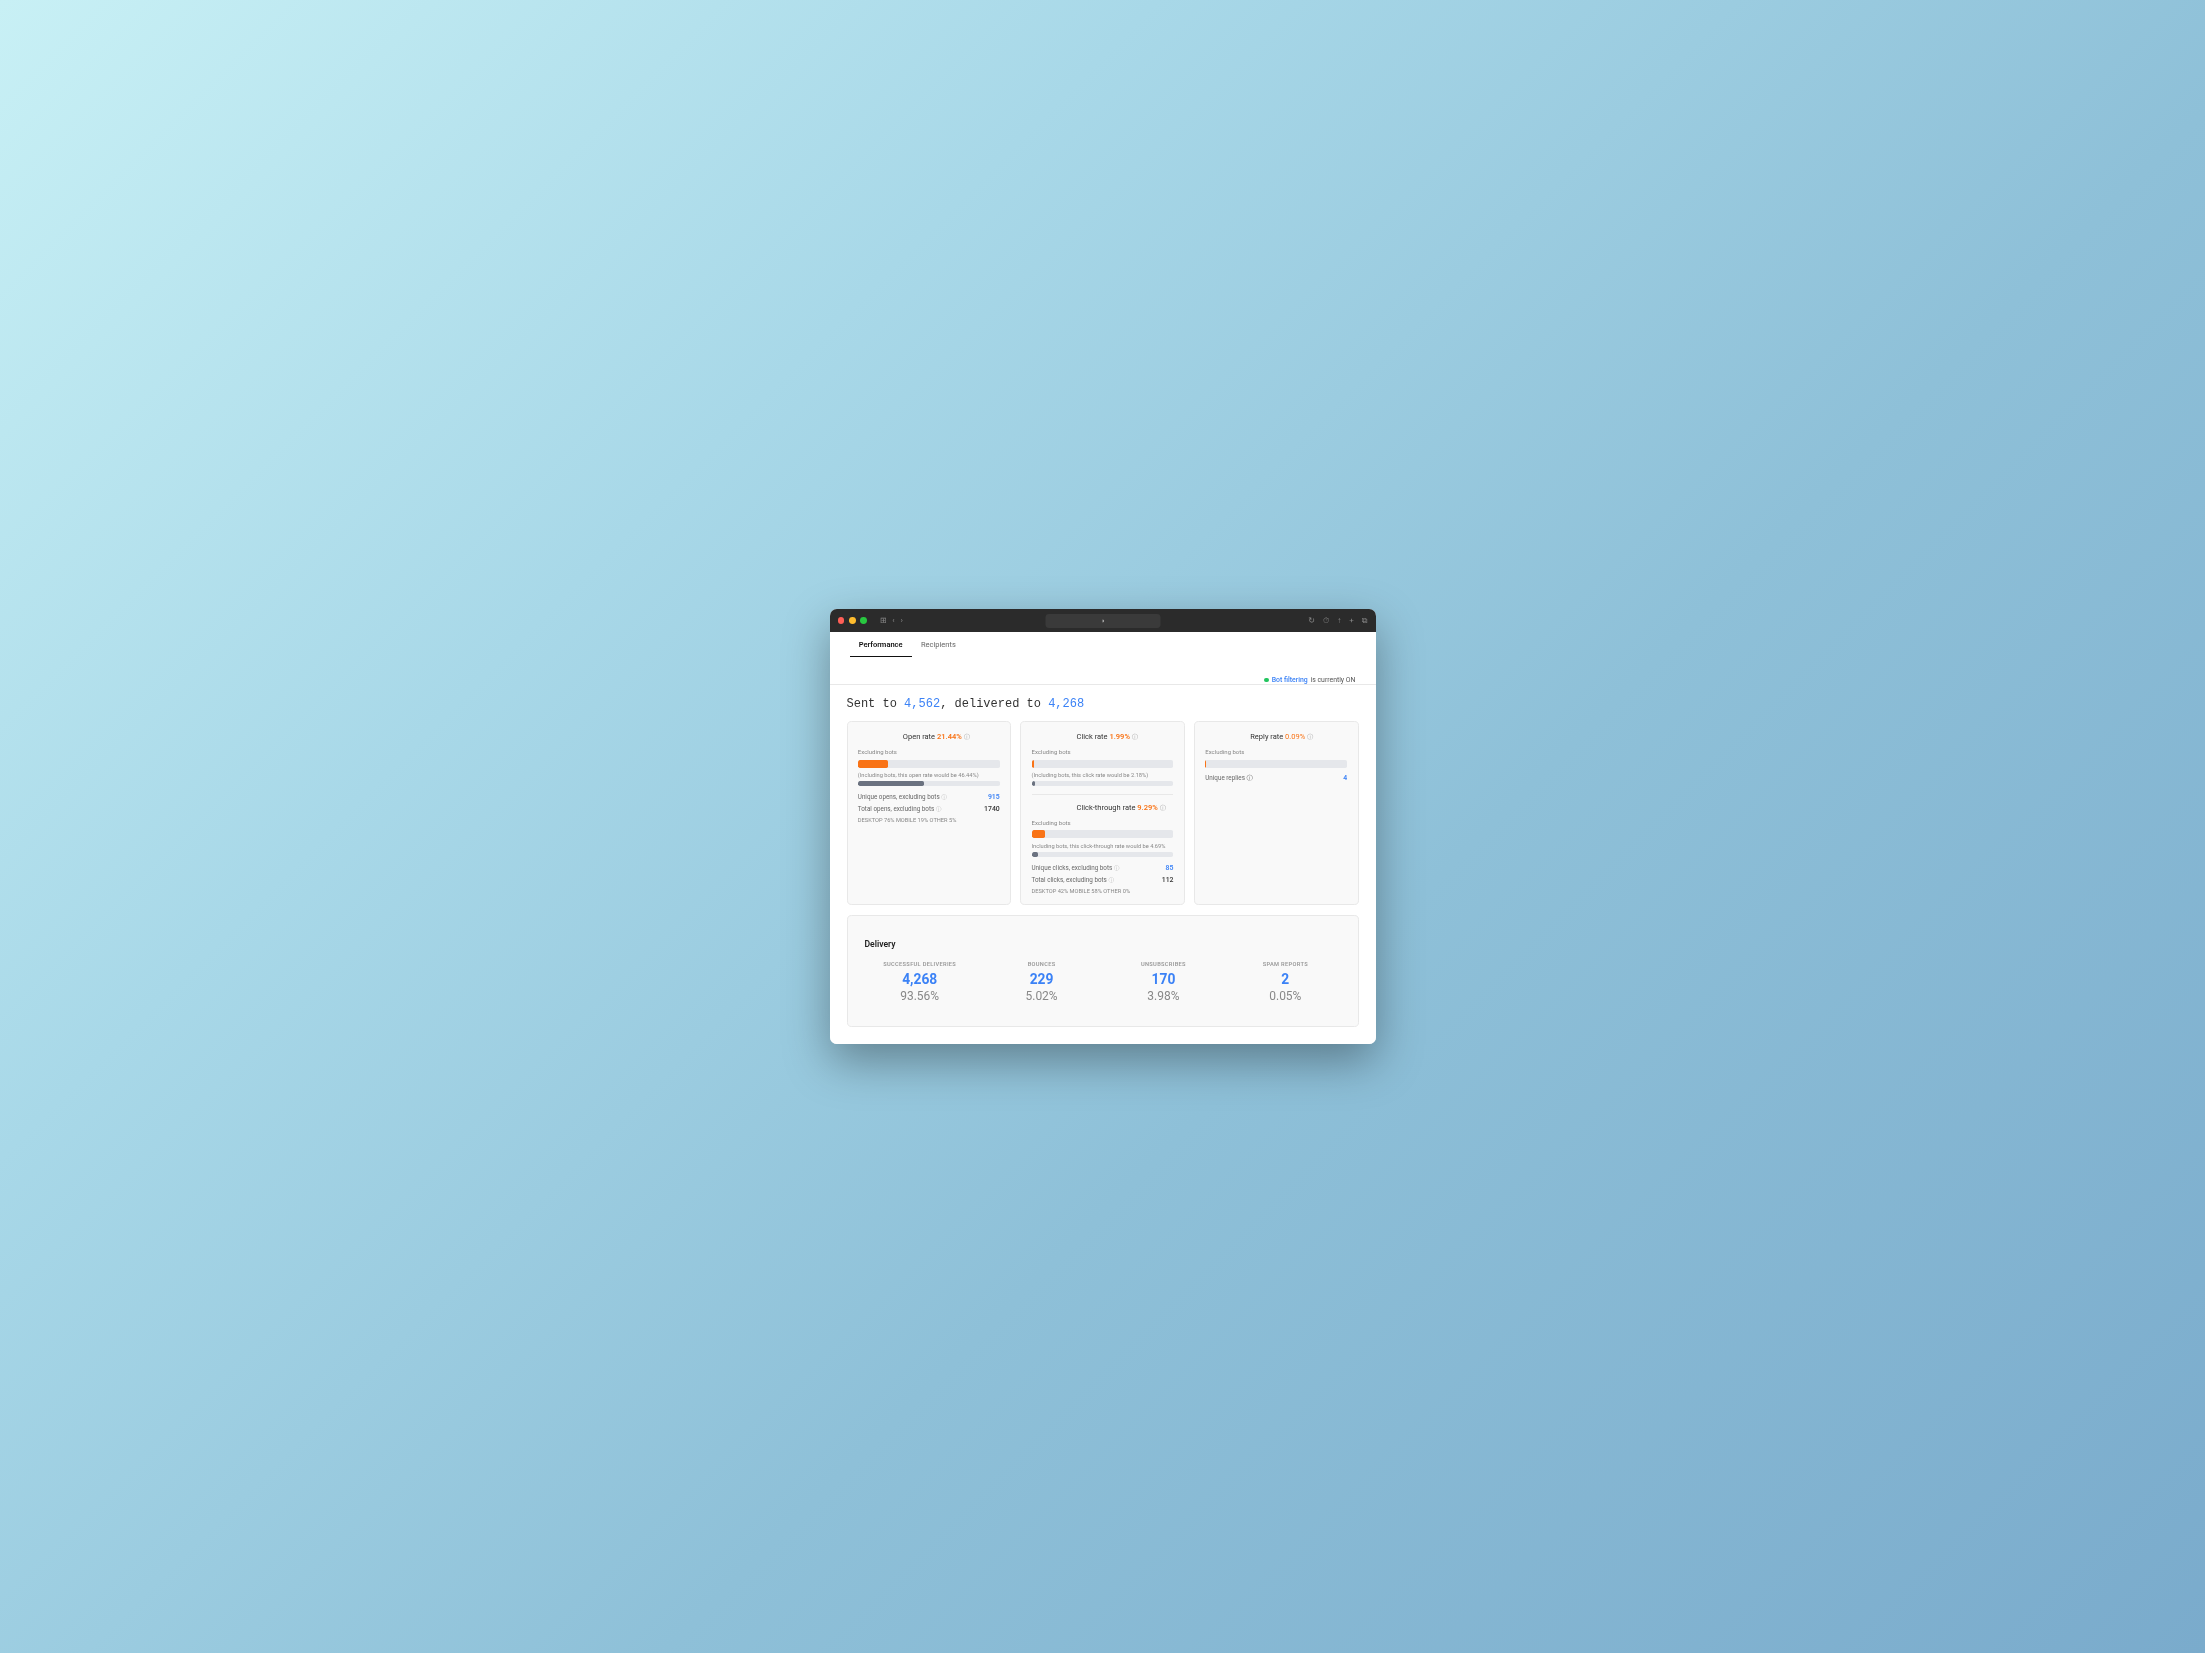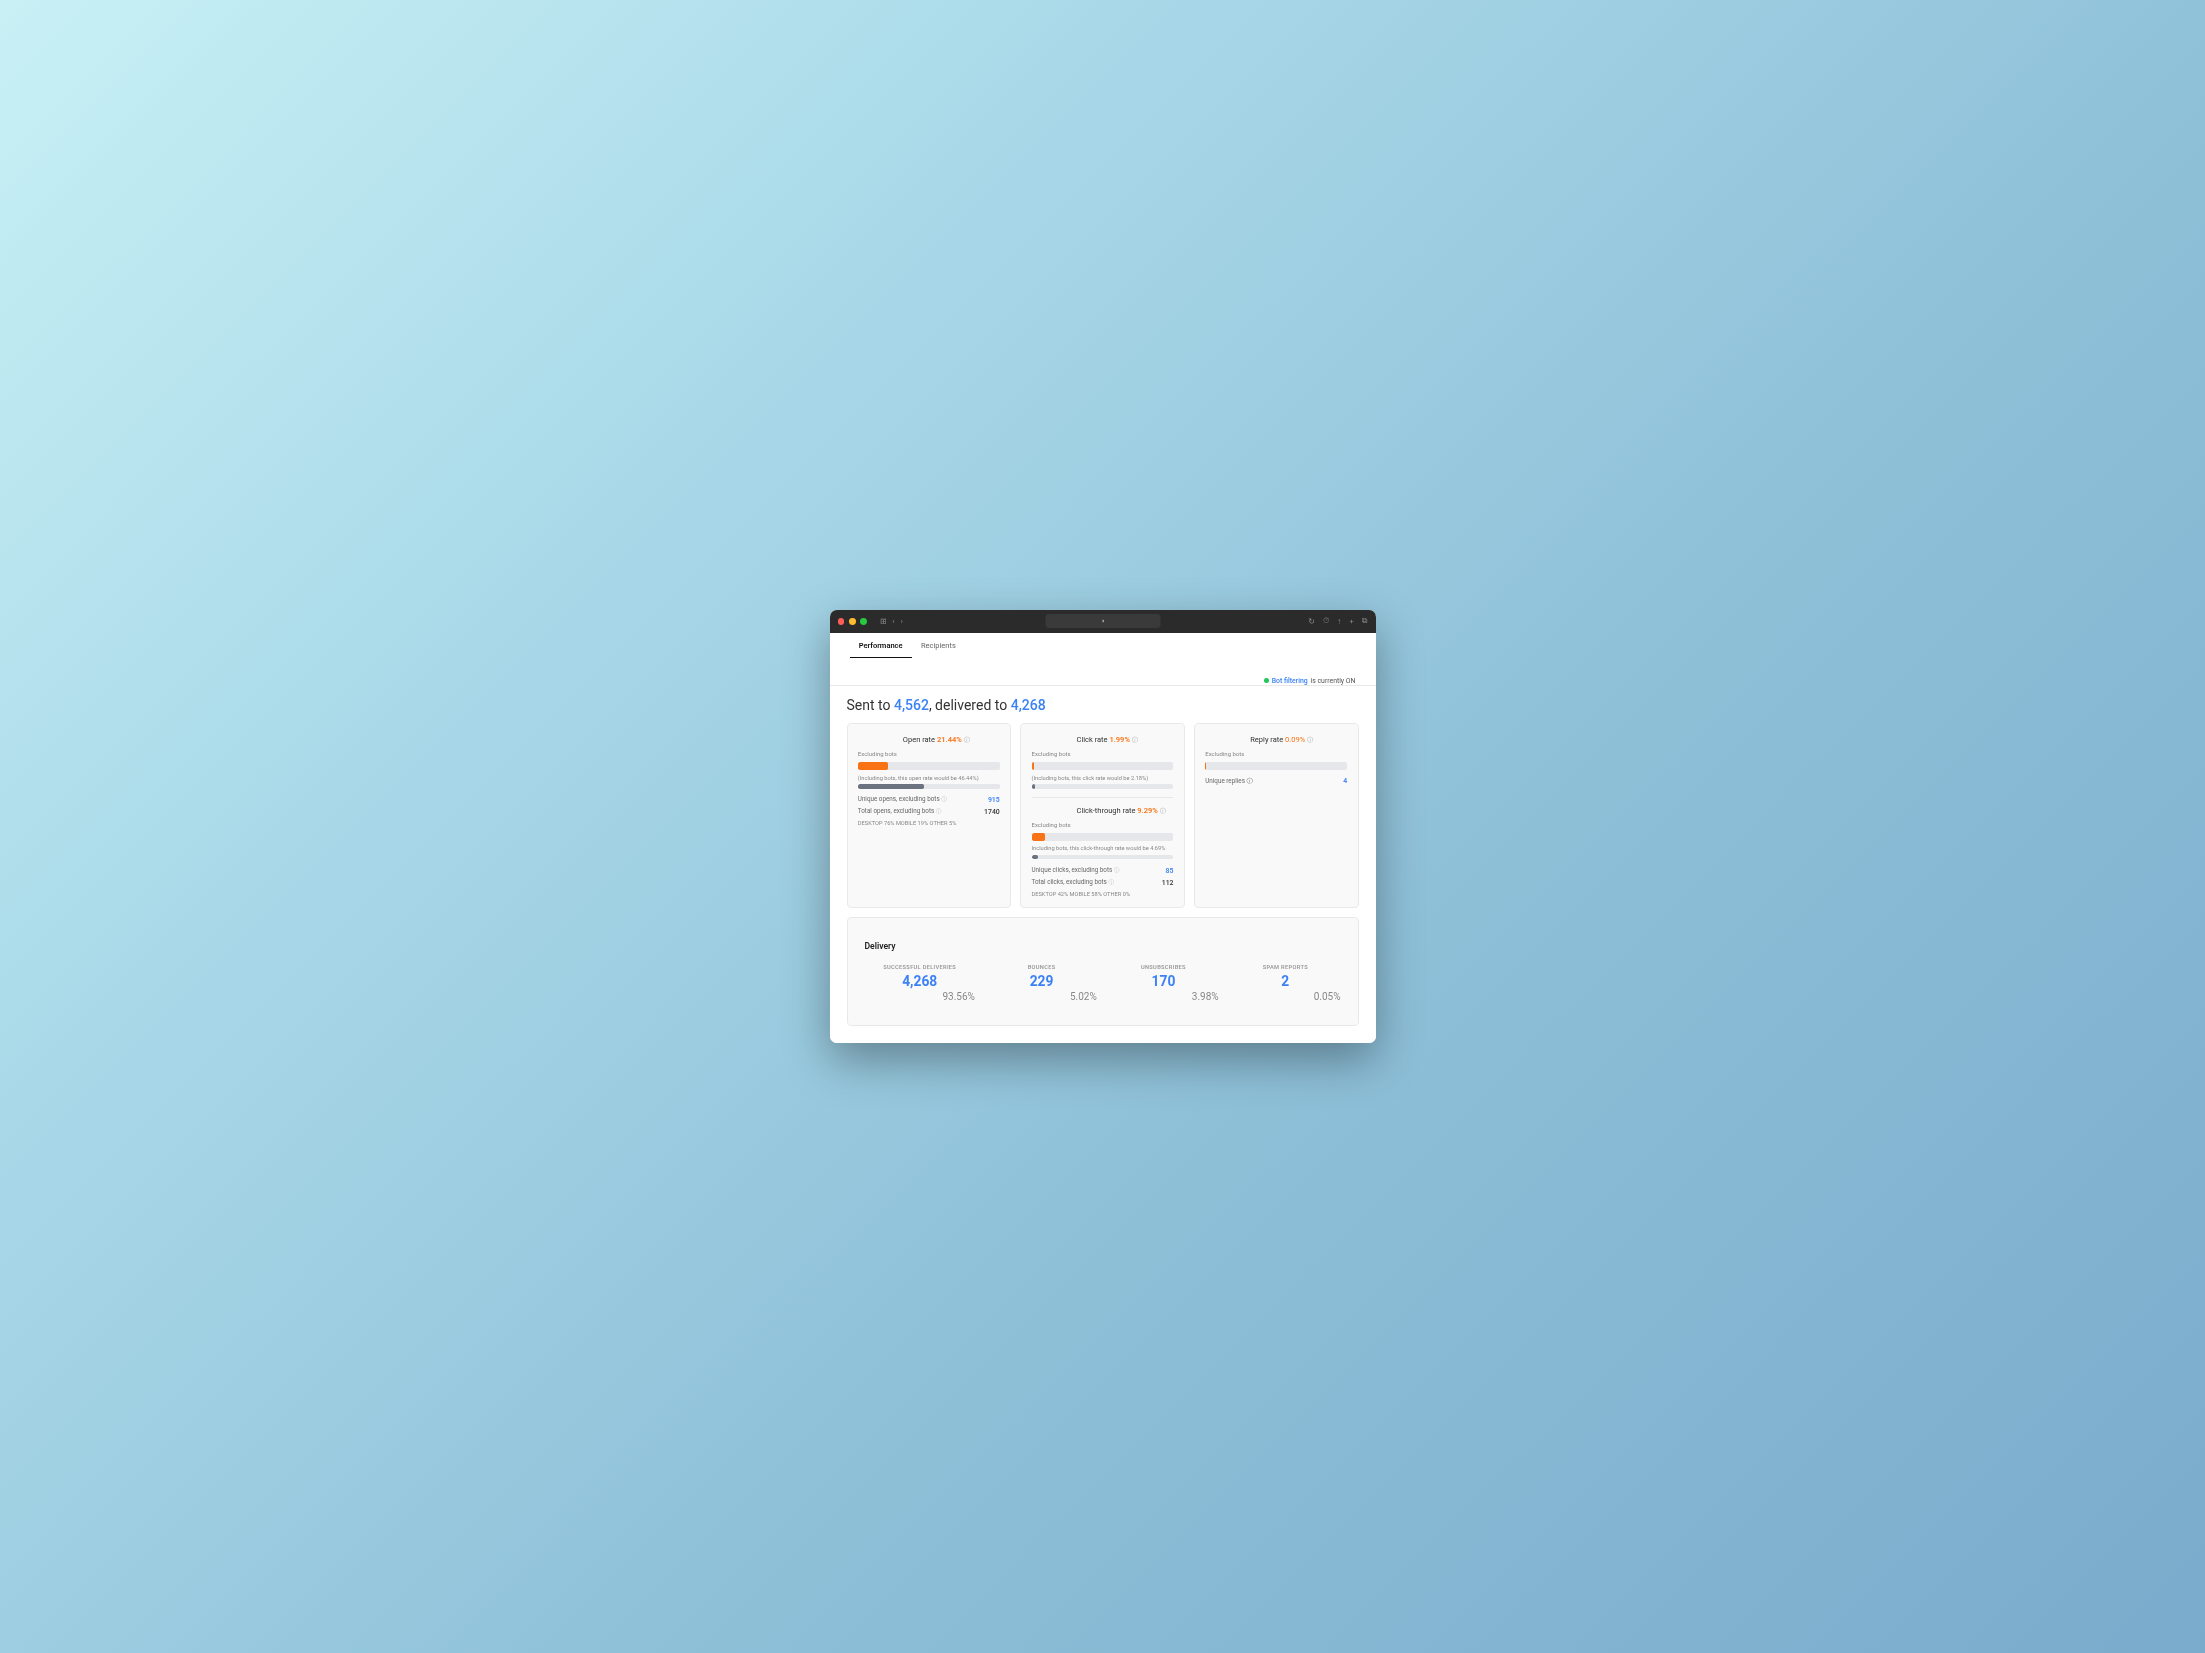--- a/index.html
+++ b/index.html
@@ -131,23 +131,24 @@
       color: #3b82f6;
       font-weight: 500;
     }
 
     
     .main-content {
       padding: 11.5px 17px 17px;
     }
 
     .sent-info {
-      font-size: 14px;
+      font-size: 12px;
       color: #333;
       margin-bottom: 10.3px;
+      font-family: Liberation Mono, monospace;
     }
 
     .sent-info .highlight {
       color: #3b82f6;
       font-weight: 500;
     }
 
     
     .cards-grid {
       display: grid;
@@ -321,23 +322,22 @@
     }
 
     .delivery-stat-value {
       font-size: 13.8px;
       font-weight: 700;
       color: #3b82f6;
       margin-bottom: 2.3px;
     }
 
     .delivery-stat-pct {
-      font-size: 10px;
+      font-size: 12px;
       color: #888;
-      text-align: right;
     }
 
     .reply-rate-small {
       color: #f97316;
     }
   </style>
 </head>
 <body>
 
 <div class="browser-window">

